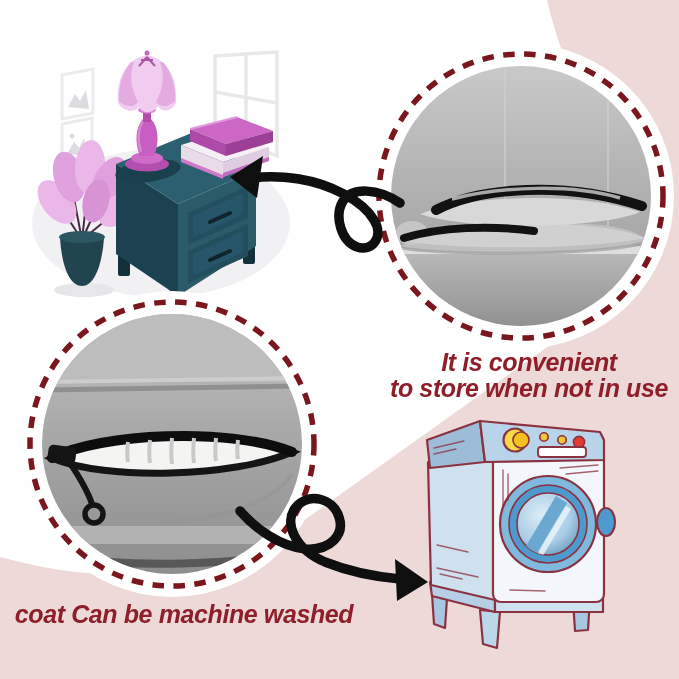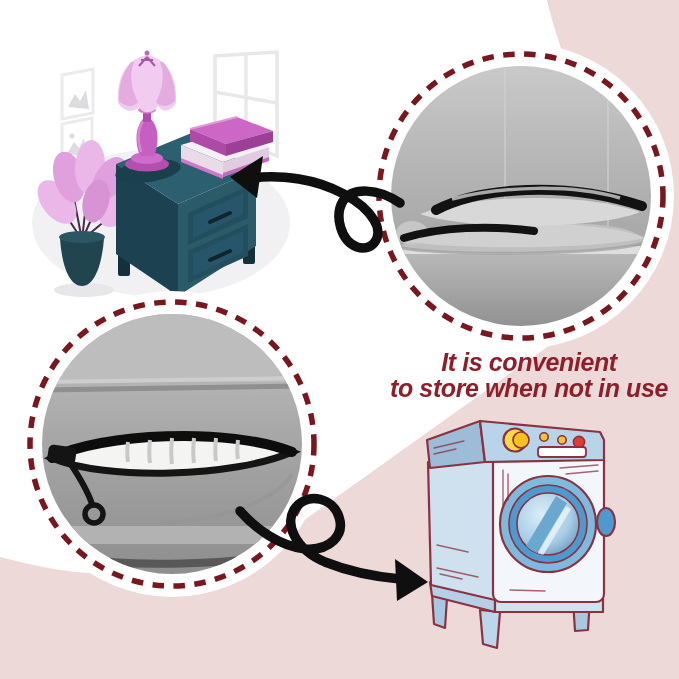--- a/index.html
+++ b/index.html
@@ -243,14 +243,15 @@
              C333,498 309,492 296,507 C283,523 295,549 325,562 C350,572 378,577 400,579" fill="none" stroke="#0f0f0f" stroke-width="9.5" stroke-linecap="round"></path>
     <polygon points="428,582 395,559 397,601" fill="#0f0f0f"></polygon>
   </g>
 </svg>
 
 <div class="caption" id="cap-store">
   <span>It is convenient</span>
   <span>to store when not in use</span>
 </div>
 <div class="caption" id="cap-wash">
+  <span>coat Can be machine washed</span>
 </div>
 </div>
 
 </body></html>

